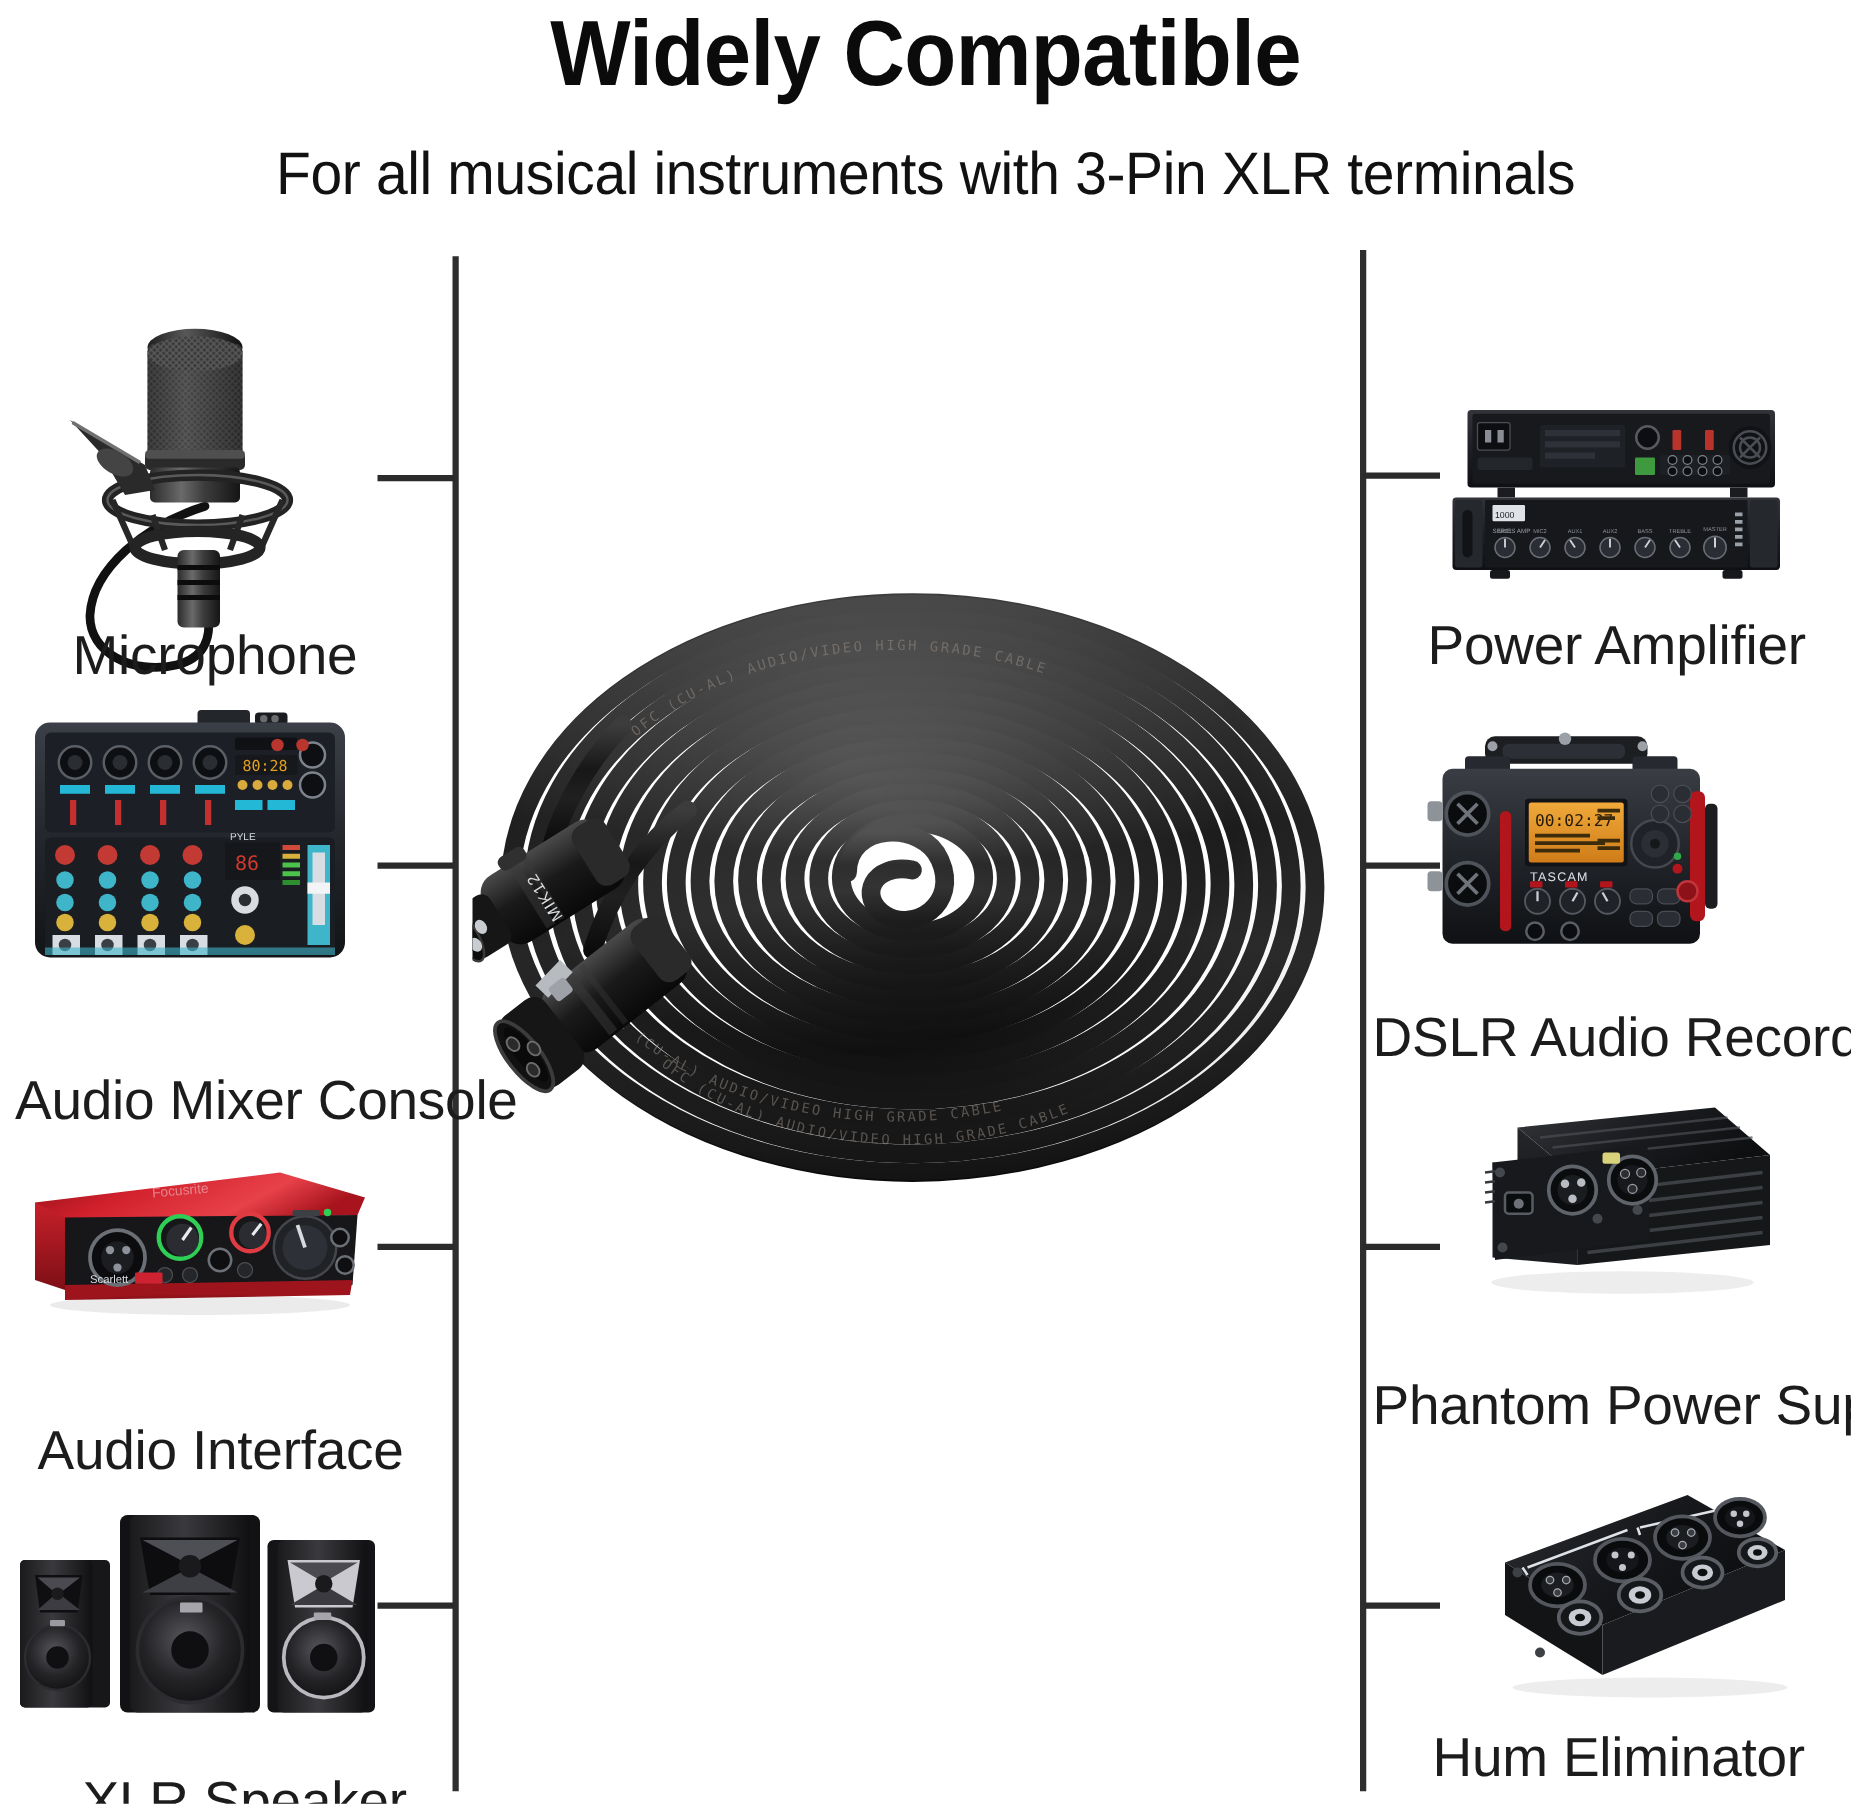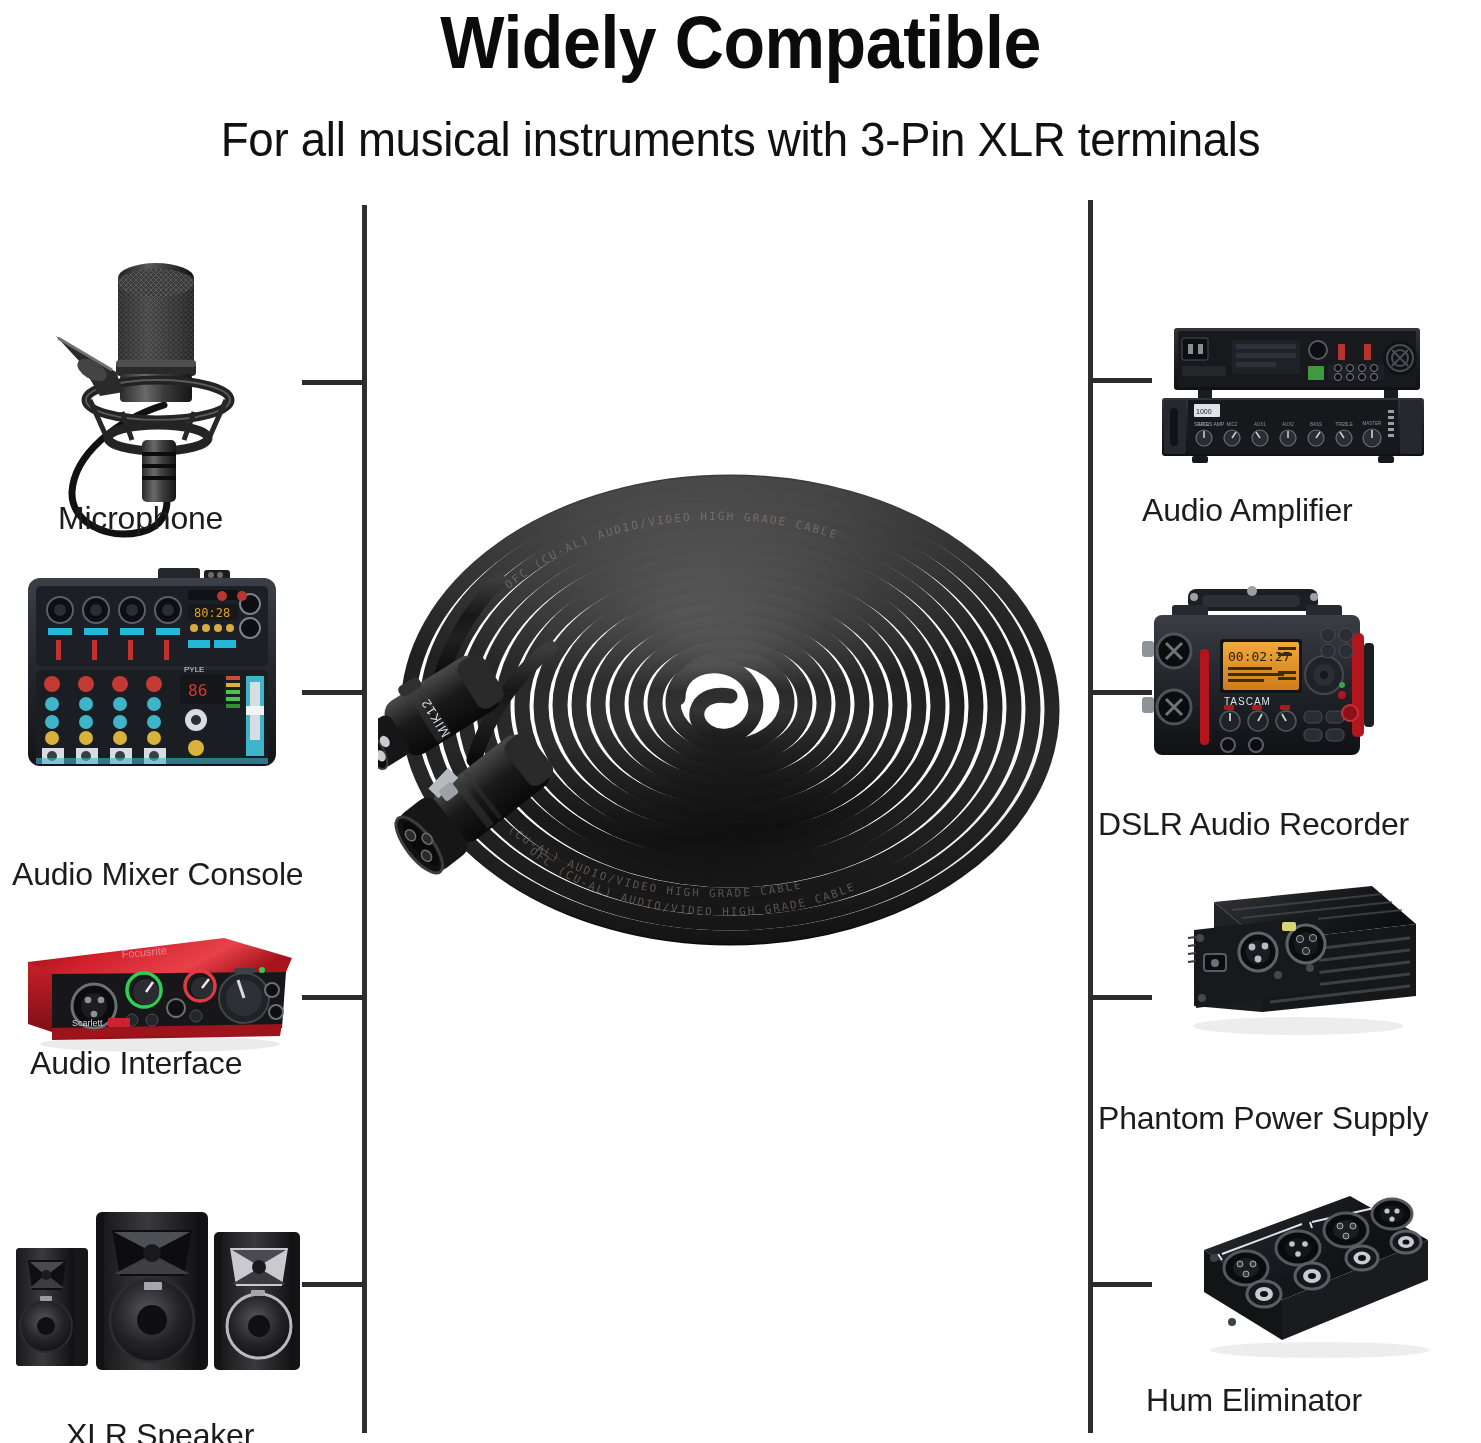--- a/index.html
+++ b/index.html
@@ -34,21 +34,21 @@
 
   
   .rail { position:absolute; background:#2e2e2e; }
   .rail-v-left  { left:362px;  top:205px;  width:5px;  height:1228px; }
   .rail-v-right { left:1088px; top:200px;  width:5px;  height:1233px; }
   .tick { position:absolute; background:#2b2b2b; height:5px; }
 
   
   .label {
     position:absolute;
-    font-size:32px; font-weight:normal;
+    font-size:44px; font-weight:normal;
     color:#1c1c1c; white-space:nowrap;
     letter-spacing:-0.2px;
   }
 
   
   .art { position:absolute; }
   .art svg { display:block; width:100%; height:100%; overflow:visible; }
 
   
   #cable-coil { position:absolute; left:378px; top:460px; width:700px; height:500px; }
@@ -772,21 +772,21 @@
         <ellipse cx="32" cy="331" rx="4.5" ry="6" fill="#2a2a2a" stroke="#6d6d6d" stroke-width="1.5"></ellipse>
 
         <path d="M64 292 L92 288 L94 302 L66 306 Z" fill="#b7bbc0"></path>
         <rect x="70" y="300" width="16" height="14" rx="3" fill="#9ea2a8"></rect>
       </g>
     </svg>
   </div>
 
   <div class="label" style="left:58px;top:500px;">Microphone</div>
   <div class="label" style="left:12px;top:812px;margin-top:44px;">Audio Mixer Console</div>
-  <div class="label" style="left:30px;top:1045px;">Audio Interface</div>
+  <div class="label" style="left:30px;top:1136px;">Audio Interface</div>
   <div class="label" style="left:66px;top:1384px;margin-top:33px;">XLR Speaker</div>
 
-  <div class="label" style="left:1142px;top:492px;">Audio Amplifier</div>
+  <div class="label" style="left:1142px;top:492px;">Power Amplifier</div>
   <div class="label" style="left:1098px;top:806px;">DSLR Audio Recorder</div>
   <div class="label" style="left:1098px;top:1100px;">Phantom Power Supply</div>
   <div class="label" style="left:1146px;top:1382px;">Hum Eliminator</div>
 
 </div>
 
 </body></html>

